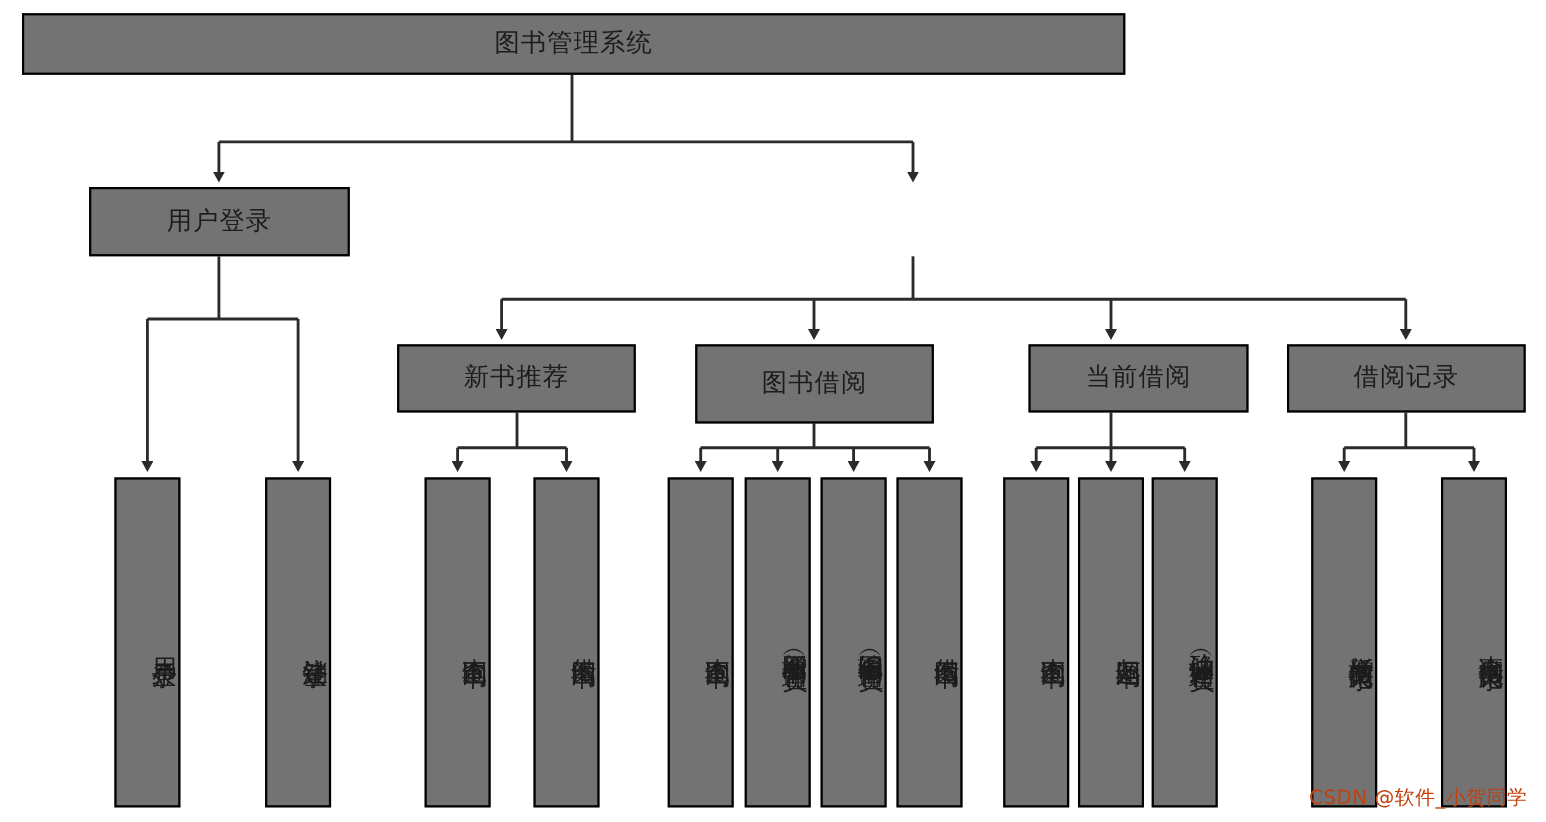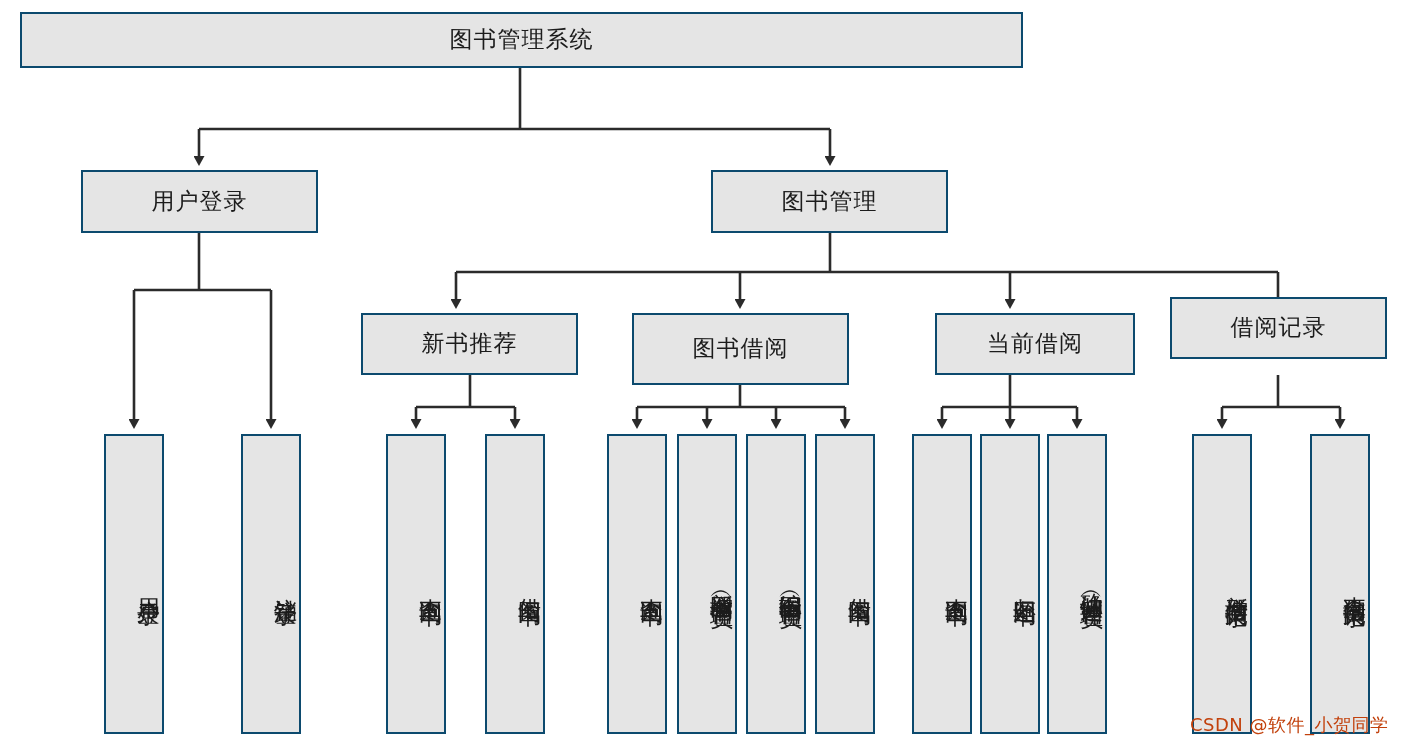--- a/index.html
+++ b/index.html
@@ -22,22 +22,22 @@
     position: absolute;
     left: 0;
     top: 0;
     width: 1405px;
     height: 747px;
     pointer-events: none;
   }
   .node {
     position: absolute;
     box-sizing: border-box;
-    background: #e5e5e5;
-    border: 2px solid #0c4a6e;
+    background: #737373;
+    border: 2px solid #000000;
     display: flex;
     align-items: center;
     justify-content: center;
     text-align: center;
     color: #1c1c1c;
     z-index: 2;
   }
   .node.horiz {
     font-size: 23px;
     line-height: 1.2;
@@ -123,34 +123,31 @@
     </g>
   </svg>
 
   <div class="node horiz" style="left:20px; top:12px; width:1003px; height:56px;">
     <span>图书管理系统</span>
   </div>
 
   <div class="node horiz" style="left:81px; top:170px; width:237px; height:63px;">
     <span>用户登录</span>
   </div>
-  <div class="node horiz" style="left:711px; top:170px; width:237px; height:63px;">
-    <span>图书管理</span>
-  </div>
 
   <div class="node horiz" style="left:361px; top:313px; width:217px; height:62px;">
     <span>新书推荐</span>
   </div>
   <div class="node horiz" style="left:632px; top:313px; width:217px; height:72px;">
     <span>图书借阅</span>
   </div>
   <div class="node horiz" style="left:935px; top:313px; width:200px; height:62px;">
     <span>当前借阅</span>
   </div>
-  <div class="node horiz" style="left:1170px; top:297px; width:217px; height:62px;">
+  <div class="node horiz" style="left:1170px; top:313px; width:217px; height:62px;">
     <span>借阅记录</span>
   </div>
 
   <div class="node vert" style="left:104px; top:434px; width:60px; height:300px;">
     <span class="vlabel">用户登录</span>
   </div>
   <div class="node vert" style="left:241px; top:434px; width:60px; height:300px;">
     <span class="vlabel">注销登录</span>
   </div>
 

